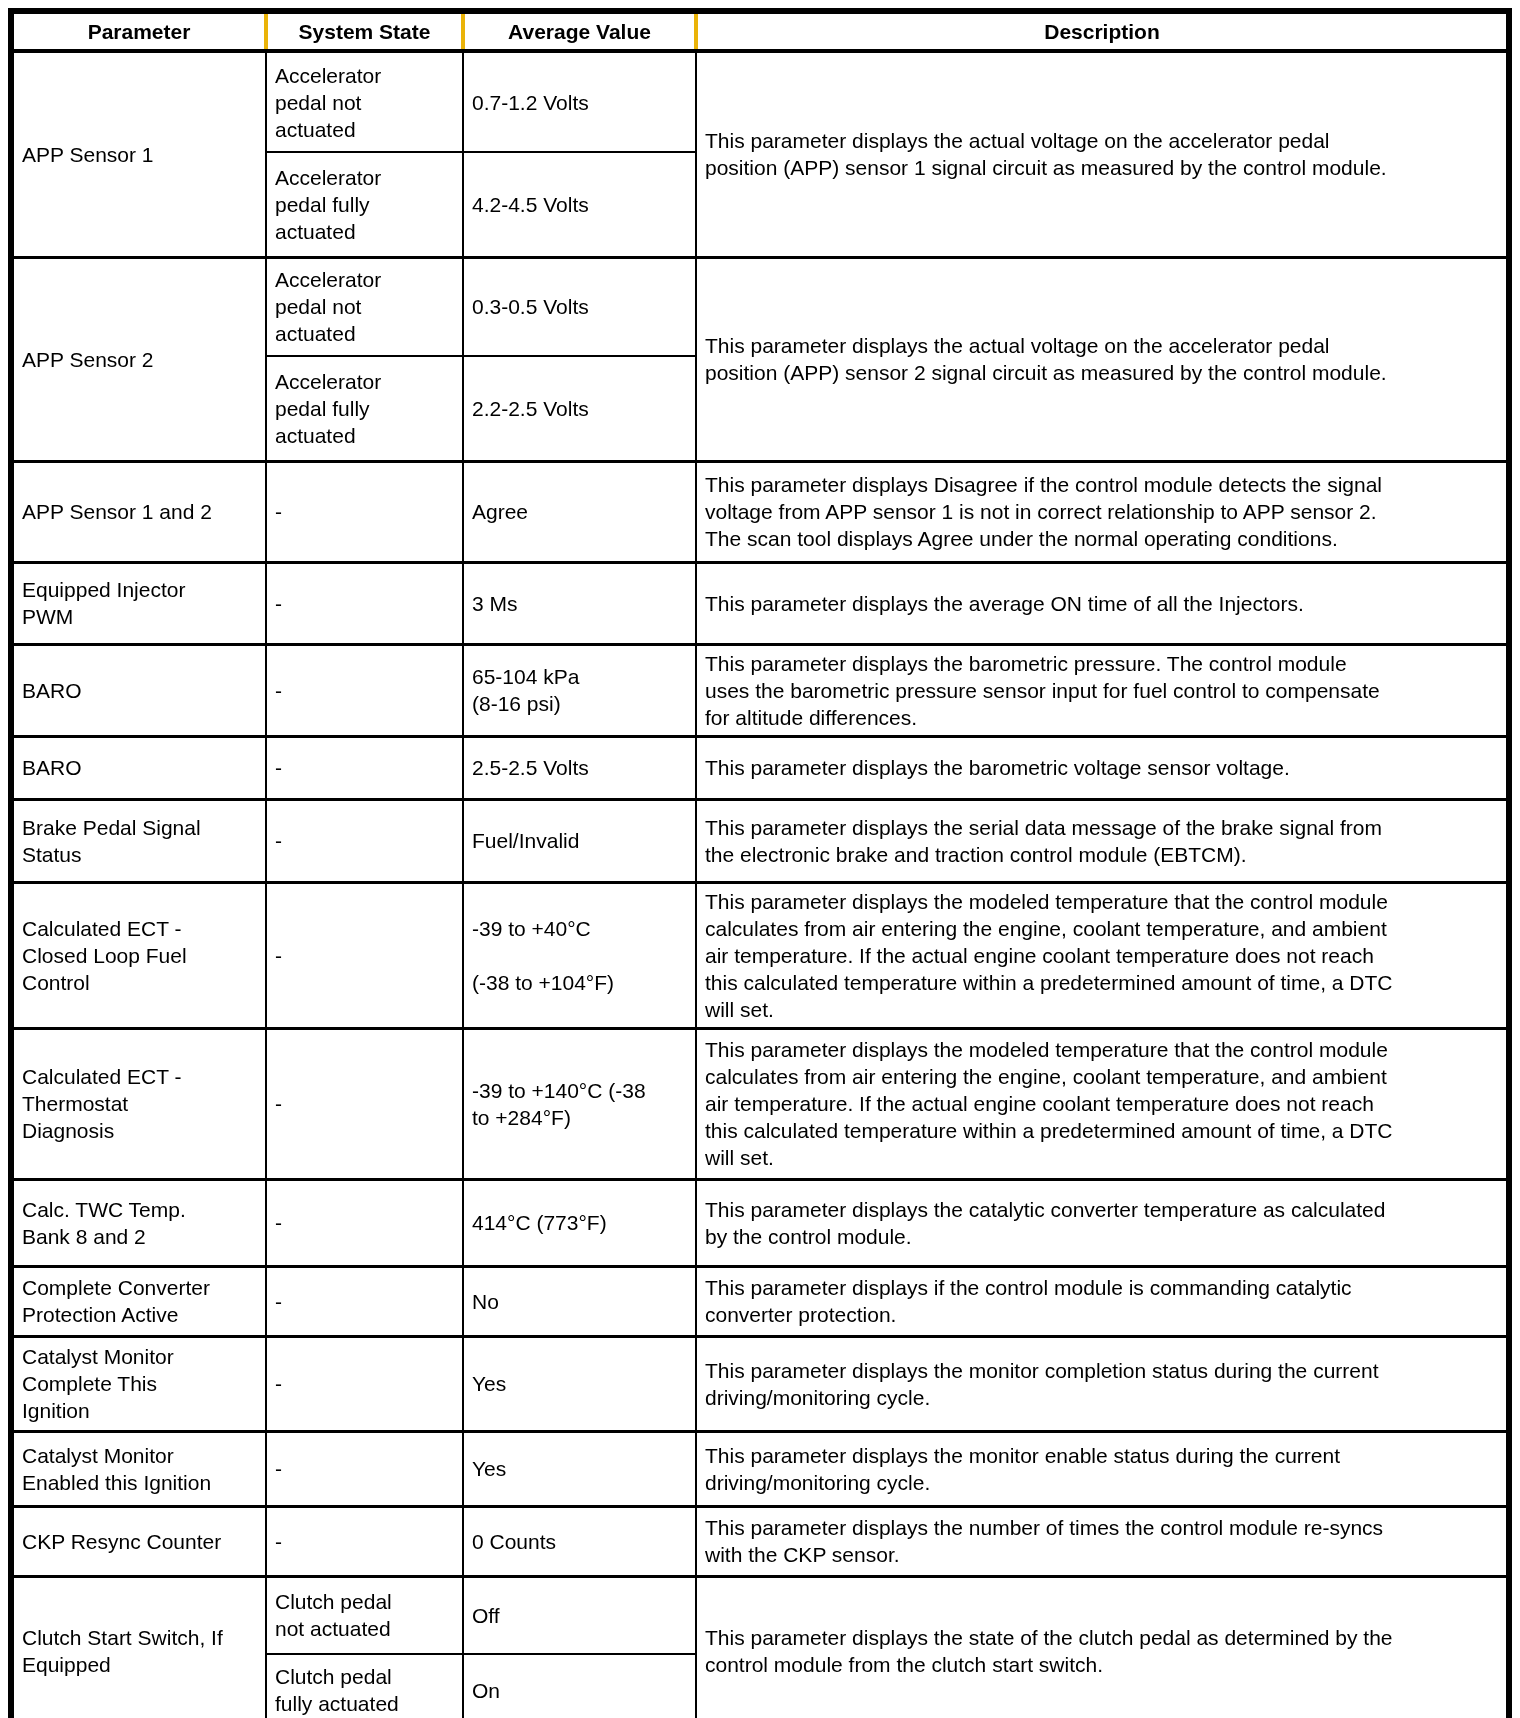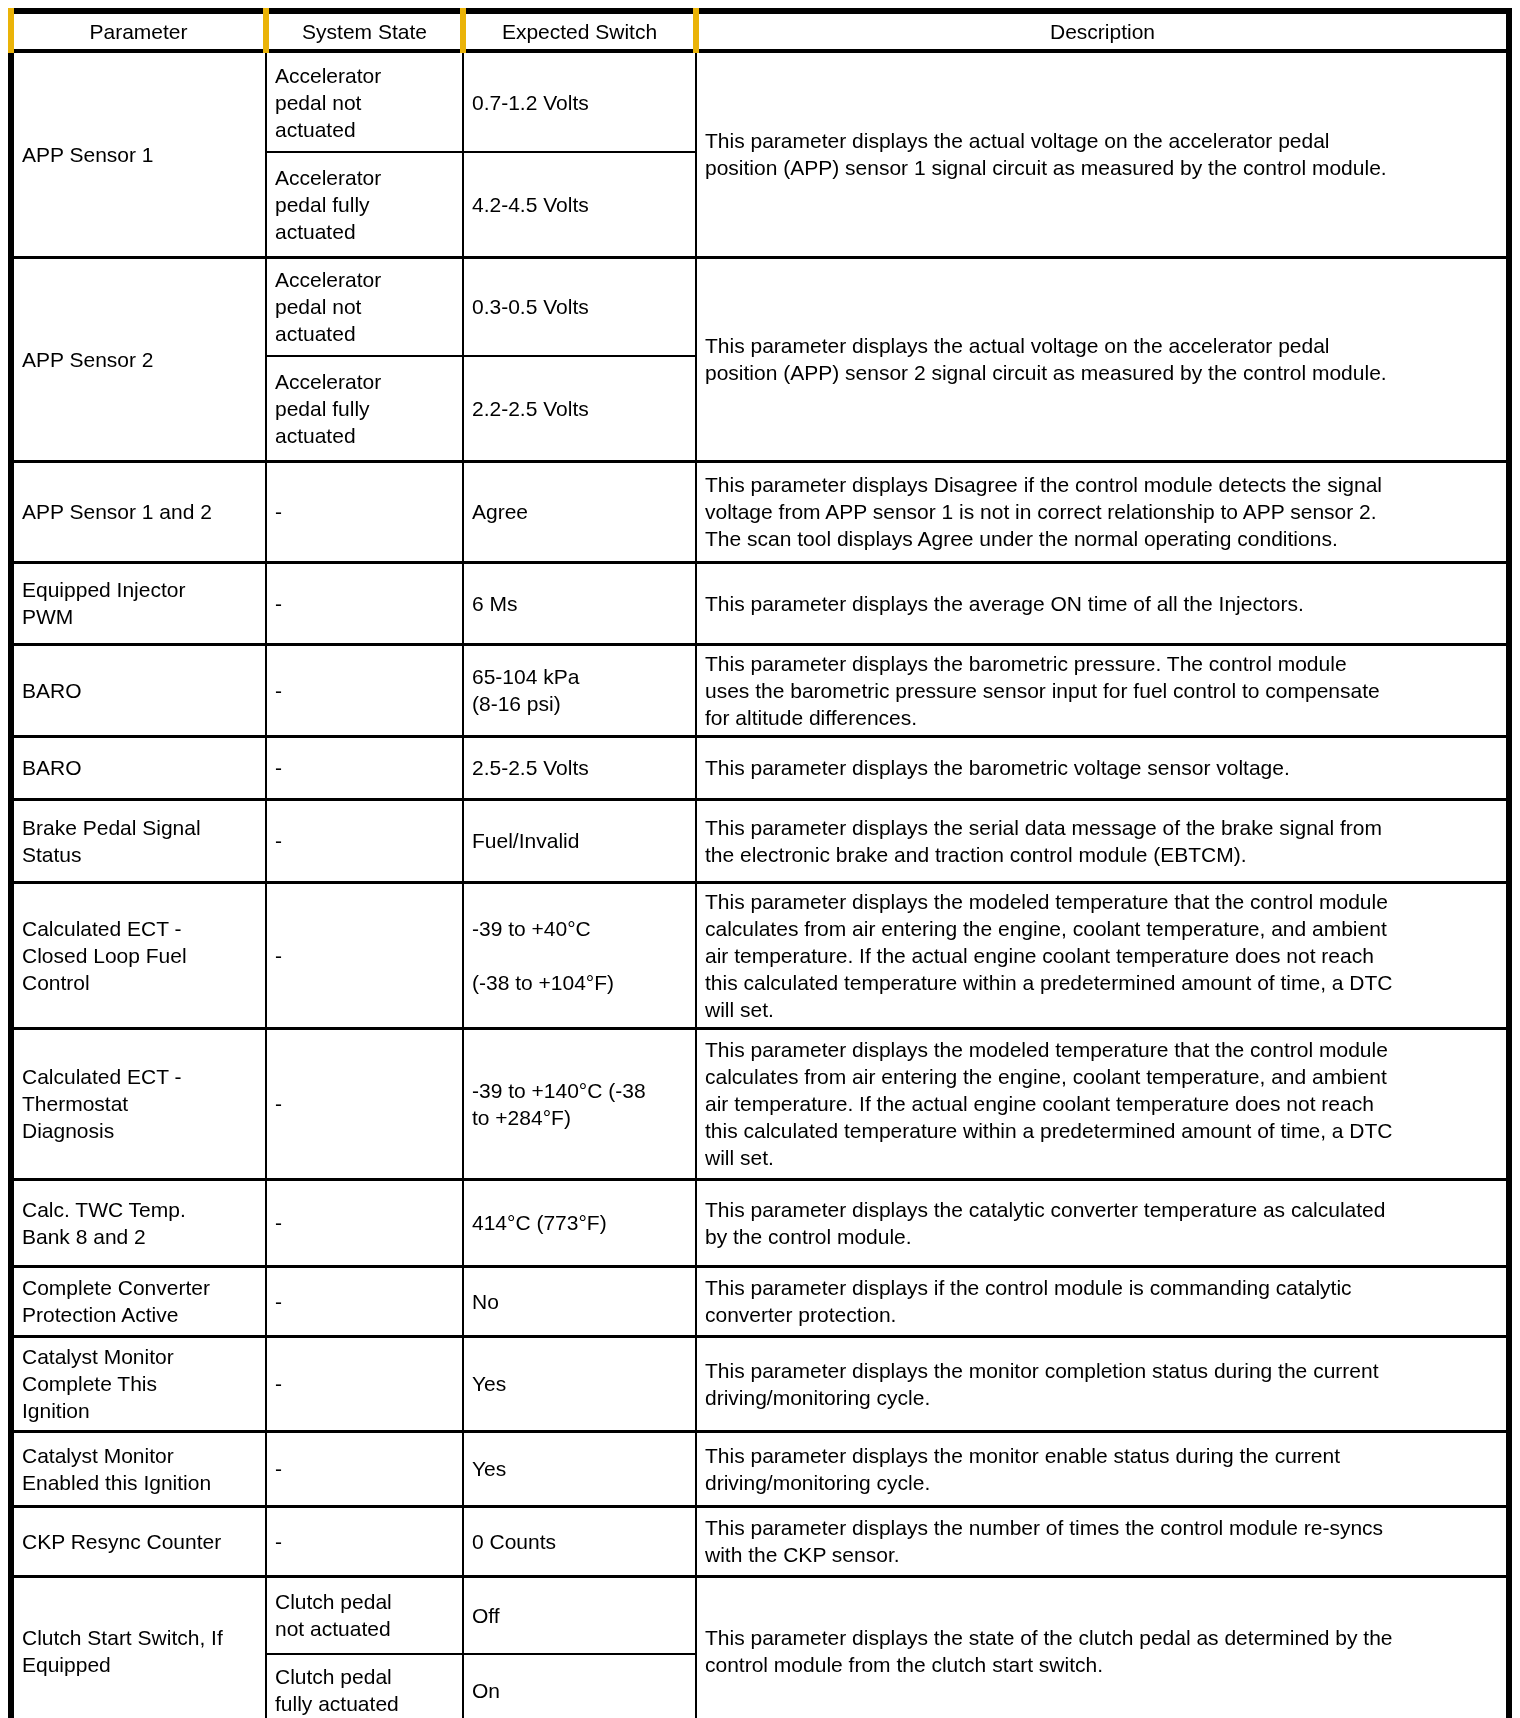--- a/index.html
+++ b/index.html
@@ -21,24 +21,24 @@
   table.param-table {
     border-collapse: collapse;
     table-layout: fixed;
     width: 1504px;
     border: 6px solid #000000;
     font-size: 21px;
     line-height: 27px;
     color: #000000;
   }
   table.param-table th {
-    border-left: 6px solid #eab308;
+    border-left: 4px solid #eab308;
     border-right: 2px solid #000000;
     border-bottom: 4px solid #000000;
-    font-weight: normal;
+    font-weight: bold;
     text-align: center;
     vertical-align: middle;
     font-size: 21px;
     padding: 4px 6px;
     white-space: pre-line;
   }
   table.param-table td {
     border-left: 2px solid #000000;
     border-right: 2px solid #000000;
     padding: 4px 8px;
@@ -59,21 +59,21 @@
     <colgroup>
       <col style="width:255px">
       <col style="width:197px">
       <col style="width:233px">
       <col>
     </colgroup>
     <tbody>
       <tr style="height:39px">
         <th>Parameter</th>
         <th>System State</th>
-        <th>Expected Switch</th>
+        <th>Average Value</th>
         <th>Description</th>
       </tr>
 
       <tr class="major" style="height:101px">
         <td class="param-cell" rowspan="2">APP Sensor 1</td>
         <td class="state-cell">Accelerator
 pedal not
 actuated</td>
         <td class="value-cell">0.7-1.2 Volts</td>
         <td class="desc-cell" rowspan="2">This parameter displays the actual voltage on the accelerator pedal
@@ -108,21 +108,21 @@
         <td class="value-cell">Agree</td>
         <td class="desc-cell">This parameter displays Disagree if the control module detects the signal
 voltage from APP sensor 1 is not in correct relationship to APP sensor 2.
 The scan tool displays Agree under the normal operating conditions.</td>
       </tr>
 
       <tr class="major" style="height:82px">
         <td class="param-cell">Equipped Injector
 PWM</td>
         <td class="state-cell">-</td>
-        <td class="value-cell">6 Ms</td>
+        <td class="value-cell">3 Ms</td>
         <td class="desc-cell">This parameter displays the average ON time of all the Injectors.</td>
       </tr>
 
       <tr class="major" style="height:87px">
         <td class="param-cell">BARO</td>
         <td class="state-cell">-</td>
         <td class="value-cell">65-104 kPa
 (8-16 psi)</td>
         <td class="desc-cell">This parameter displays the barometric pressure. The control module
 uses the barometric pressure sensor input for fuel control to compensate

